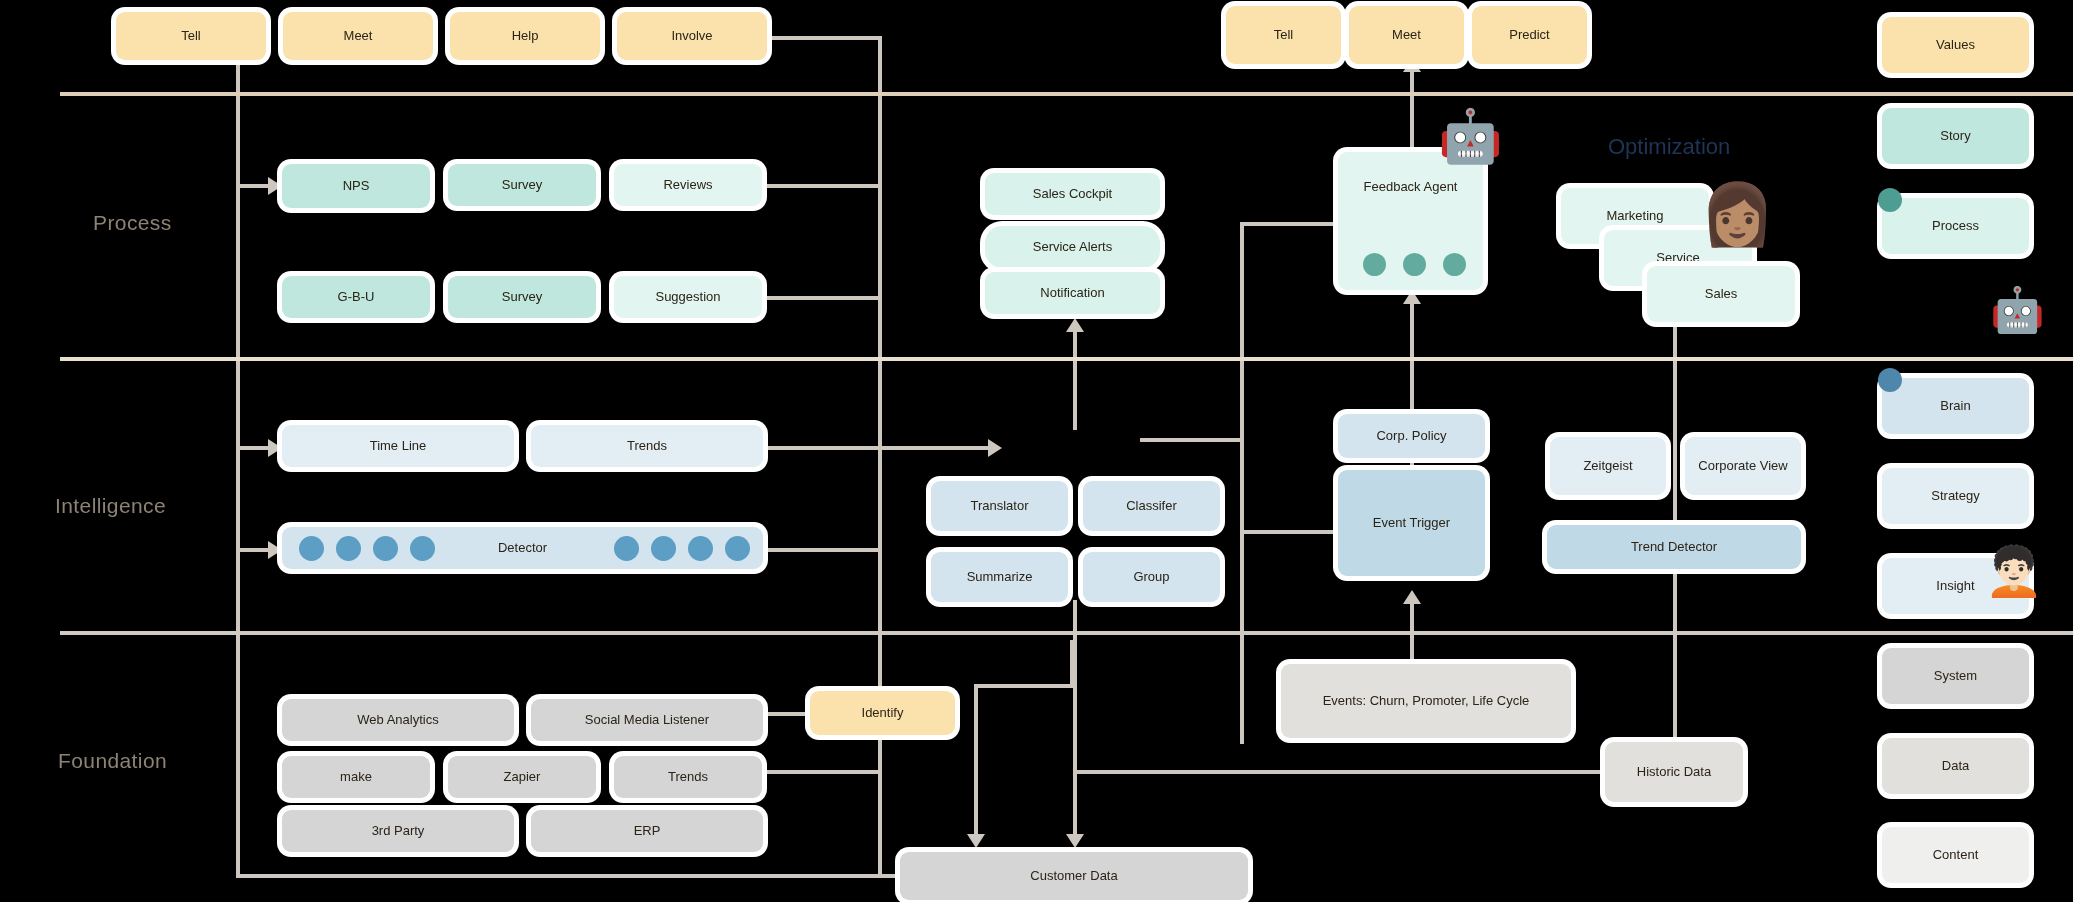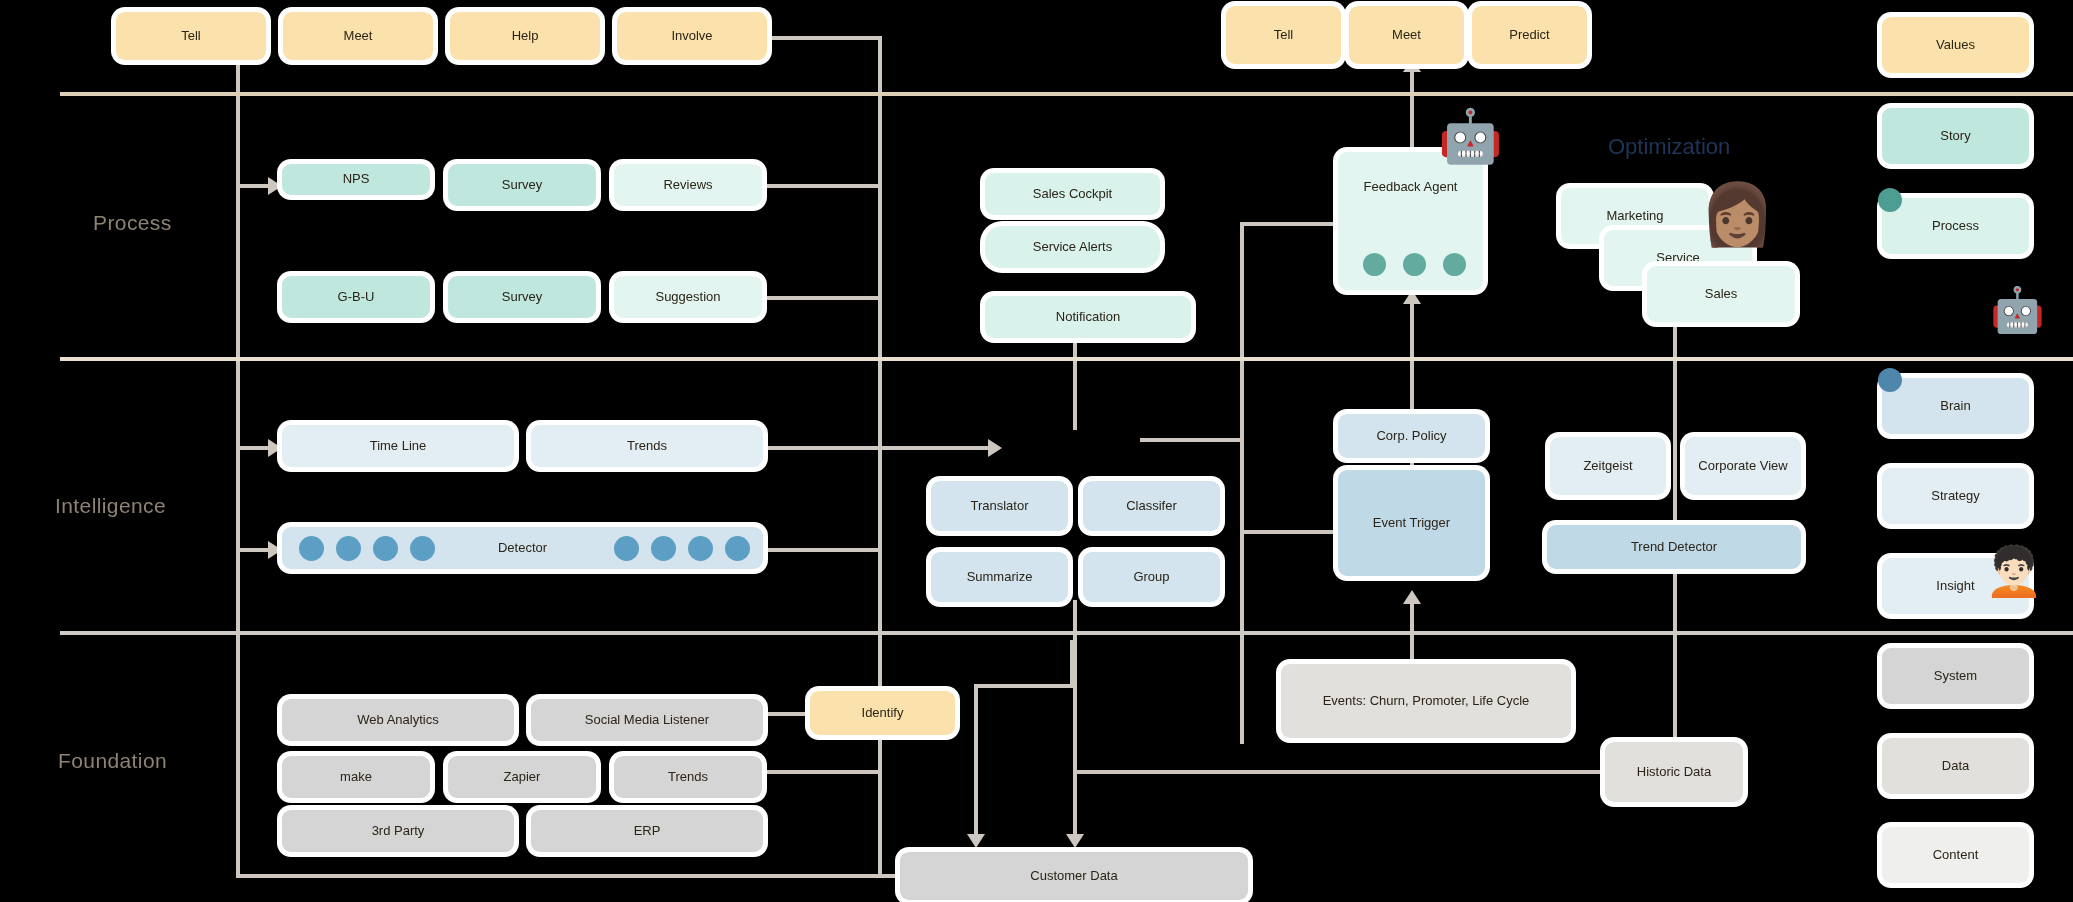--- a/index.html
+++ b/index.html
@@ -119,31 +119,31 @@
   <div class="node yellow" style="left:617px;top:12px;width:150px;height:48px;">Involve</div>
 
   <div class="node yellow" style="left:1226px;top:6px;width:115px;height:58px;">Tell</div>
   <div class="node yellow" style="left:1349px;top:6px;width:115px;height:58px;">Meet</div>
   <div class="node yellow" style="left:1472px;top:6px;width:115px;height:58px;">Predict</div>
 
   <div class="row-label" style="left:93px;top:211px;">Process</div>
   <div class="row-label" style="left:55px;top:494px;">Intelligence</div>
   <div class="row-label" style="left:58px;top:749px;">Foundation</div>
 
-  <div class="node mint" style="left:282px;top:164px;width:148px;height:31px;">NPS</div>
+  <div class="node mint" style="left:282px;top:164px;width:148px;height:44px;">NPS</div>
   <div class="node mint" style="left:448px;top:164px;width:148px;height:42px;">Survey</div>
   <div class="node mint-xl" style="left:614px;top:164px;width:148px;height:42px;">Reviews</div>
 
   <div class="node mint" style="left:282px;top:276px;width:148px;height:42px;">G-B-U</div>
   <div class="node mint" style="left:448px;top:276px;width:148px;height:42px;">Survey</div>
   <div class="node mint-xl" style="left:614px;top:276px;width:148px;height:42px;">Suggestion</div>
 
   <div class="node mint-l" style="left:985px;top:173px;width:175px;height:42px;">Sales Cockpit</div>
   <div class="node mint-l" style="left:985px;top:226px;width:175px;height:42px;border-radius:17px;">Service Alerts</div>
-  <div class="node mint-l" style="left:985px;top:296px;width:206px;height:42px;">Notification</div>
+  <div class="node mint-l" style="left:985px;top:272px;width:175px;height:42px;">Notification</div>
 
   <div class="node mint-xl" style="left:1338px;top:152px;width:145px;height:138px;align-items:flex-start;padding-top:28px;">Feedback Agent</div>
   <div class="dot dot-teal" style="left:1363px;top:253px;width:23px;height:23px;"></div>
   <div class="dot dot-teal" style="left:1403px;top:253px;width:23px;height:23px;"></div>
   <div class="dot dot-teal" style="left:1443px;top:253px;width:23px;height:23px;"></div>
   <div class="emoji" style="left:1438px;top:110px;font-size:52px;">🤖</div>
 
   <div class="optimization" style="left:1608px;top:134px;">Optimization</div>
   <div class="node mint-xl" style="left:1561px;top:188px;width:148px;height:56px;">Marketing</div>
   <div class="node mint-xl" style="left:1604px;top:230px;width:148px;height:56px;">Service</div>

